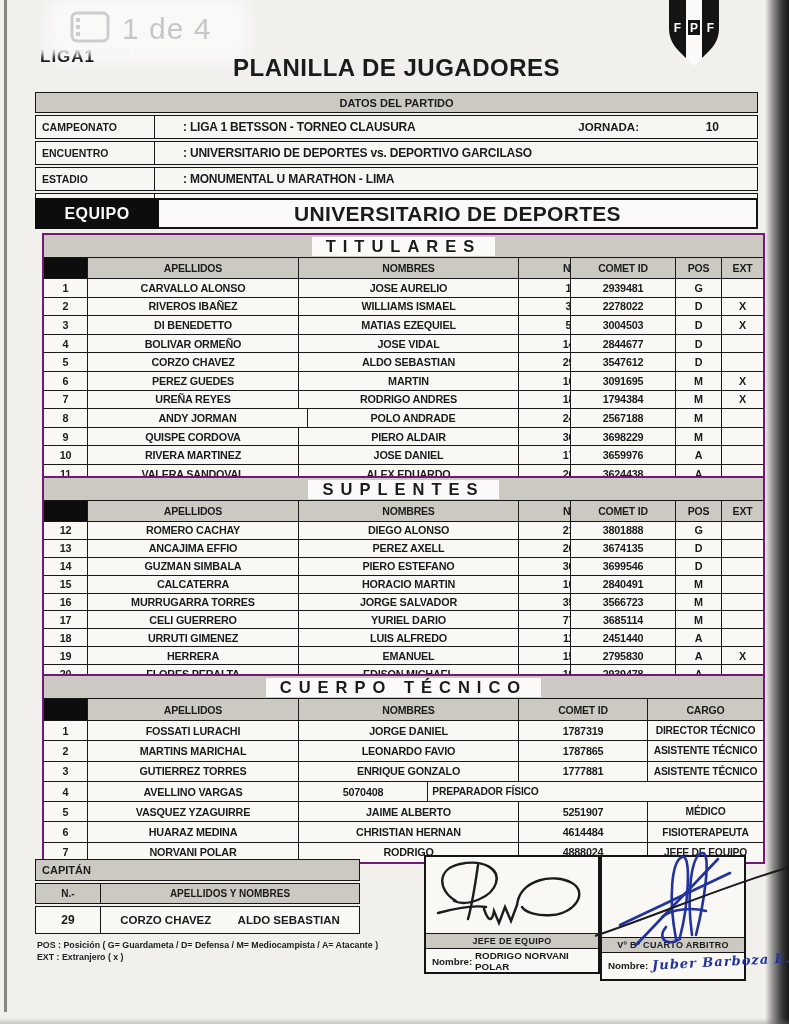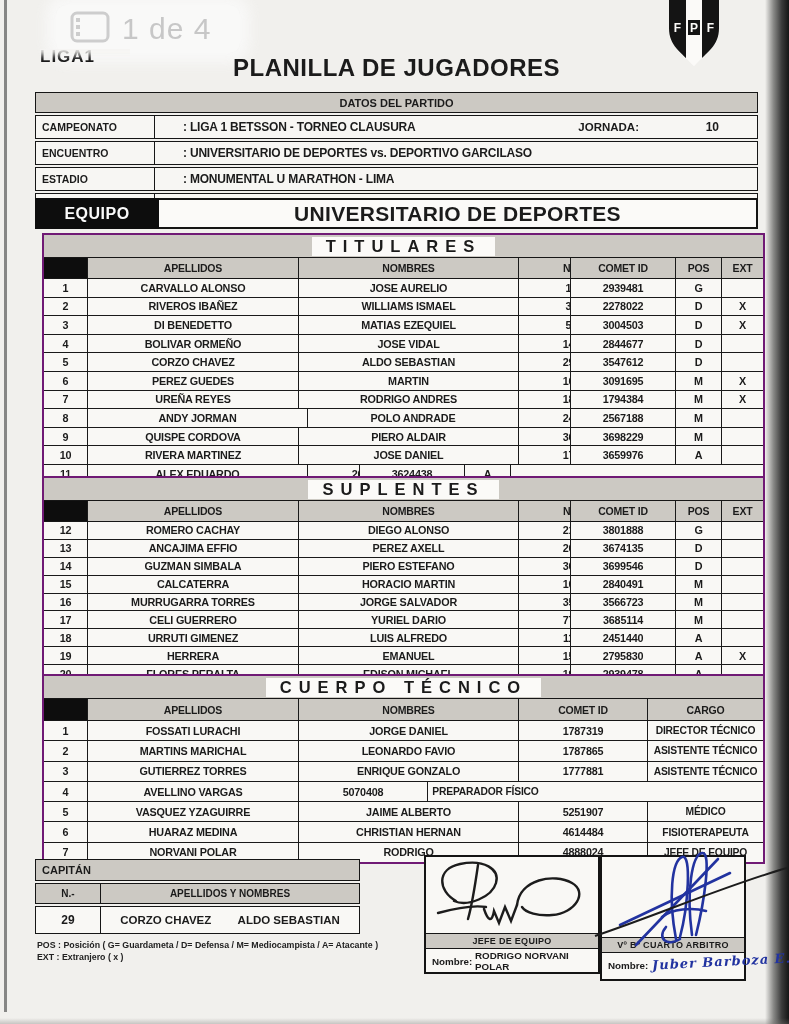--- a/index.html
+++ b/index.html
@@ -275,20 +275,21 @@
         <div class="tcell c-num">10</div>
         <div class="tcell c-ape">RIVERA MARTINEZ</div>
         <div class="tcell c-nom">JOSE DANIEL</div>
         <div class="tcell c-no">17</div>
         <div class="tcell c-comet">3659976</div>
         <div class="tcell c-pos">A</div>
         <div class="tcell c-ext"></div>
       </div>
       <div class="trow">
         <div class="tcell c-num">11</div>
+        <div class="tcell c-ape">VALERA SANDOVAL</div>
         <div class="tcell c-nom">ALEX EDUARDO</div>
         <div class="tcell c-no">20</div>
         <div class="tcell c-comet">3624438</div>
         <div class="tcell c-pos">A</div>
         <div class="tcell c-ext"></div>
       </div>
     </div>
 </div>
 
 <div id="suplentes" class="sec">

